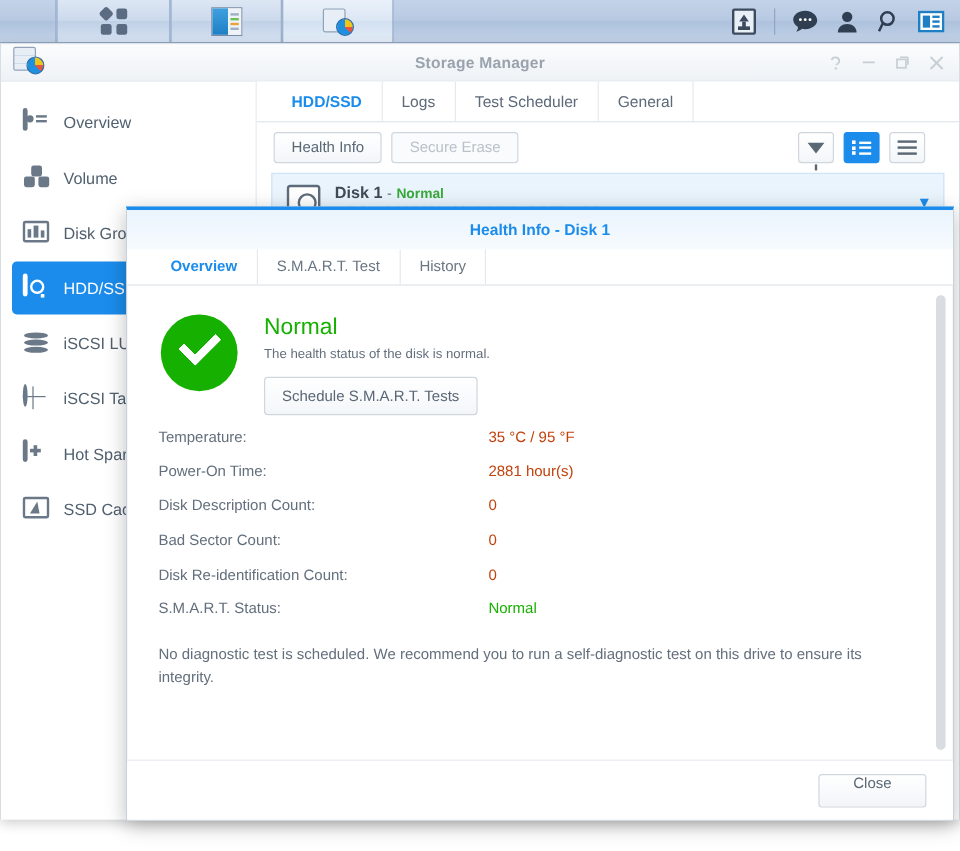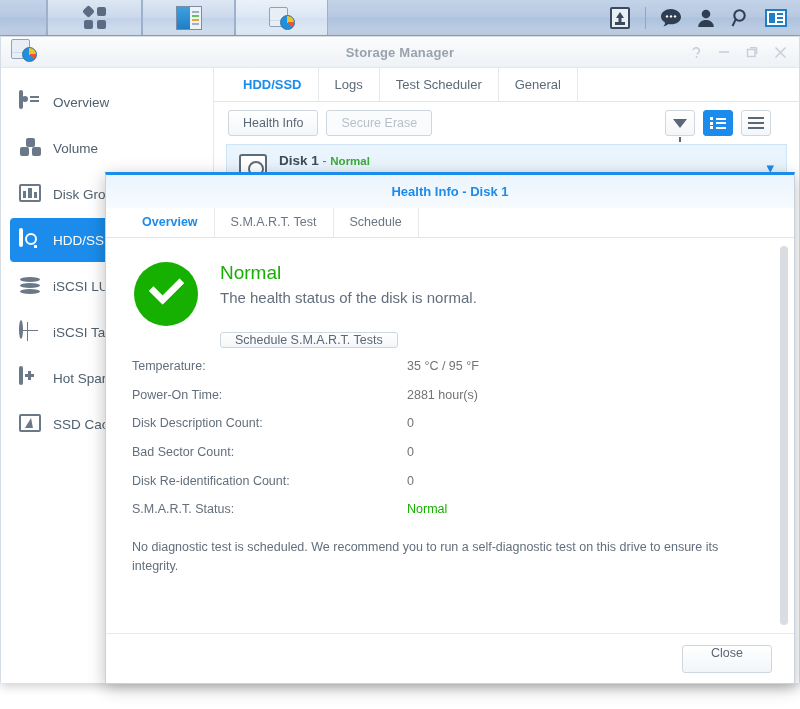--- a/index.html
+++ b/index.html
@@ -203,28 +203,28 @@
 
   .scrollbar { position: absolute; right: 6px; top: 8px; bottom: 8px; width: 8px; }
   .scrollbar .thumb { position:absolute; top:0; left:0; width:8px; height:100%;
     background:#d9dde1; border-radius:4px; }
 
   .status-wrap { display: flex; align-items: flex-start; gap: 22px; padding: 6px 0 0 6px; }
   .check { width: 64px; height: 64px; border-radius: 50%; background: #16b000; position: relative; flex: 0 0 64px; }
   .check::after { content:""; position:absolute; left:17px; top:15px; width:24px; height:13px;
     border-left:7px solid #fff; border-bottom:7px solid #fff; transform: rotate(-45deg); border-radius:1px; }
   .st-title { font-size: 19px; color: #16b000; margin-bottom: 5px; }
-  .st-desc { font-size: 15px; color: #636f7c; margin-bottom: 24px; }
+  .st-desc { font-size: 11px; color: #636f7c; margin-bottom: 13px; }
 
   .sec-head { font-size: 14.5px; color: #1b8ceb; margin: 24px 0 0 4px; padding-bottom: 7px;
     border-bottom: 1px dashed #cfd8e0; }
   .stats { margin-top: 4px; }
   .srow { display: flex; align-items: center; height: 28.6px; padding-left: 4px; }
   .skey { width: 275px; font-size: 12.5px; color: #636f7c; }
-  .sval { font-size: 12.5px; color: #737373; }
+  .sval { font-size: 12.5px; color: #c2410c; }
   .sval.green { color: #16b000; }
   .descr { font-size: 12.5px; color: #636f7c; line-height: 1.55; margin-top: 14px; padding: 0 36px 0 4px; }
 
   .m-foot { height: 50px; border-top: 1px solid #e6eaef; display: flex; align-items: center;
     justify-content: flex-end; padding-right: 22px; background:#fff; }
   .btn-close { height: 28px; padding: 0 28px; font-size: 12.5px; color: #5a6775;
     background: linear-gradient(to bottom,#ffffff,#f2f5f8); border: 1px solid #cfd6dd;
     border-radius: 3px; cursor: pointer; }
 </style>
 </head>
@@ -454,35 +454,35 @@
     </div>
   </div>
 
   <div class="modal">
     <div class="m-head">
       <div class="m-title">Health Info - Disk 1</div>
     </div>
     <div class="m-tabs">
       <div class="m-tab active">Overview</div>
       <div class="m-tab">S.M.A.R.T. Test</div>
-      <div class="m-tab">Schedule</div>
+      <div class="m-tab">History</div>
     </div>
 
     <div class="m-body">
 
       <div class="scrollbar">
         <div class="thumb"></div>
       </div>
 
       <div class="status-wrap">
         <div class="check"></div>
         <div>
           <div class="st-title">Normal</div>
           <div class="st-desc">The health status of the disk is normal.</div>
-          <div class="btn" style="display:inline-flex;height:16px;">Schedule S.M.A.R.T. Tests</div>
+          <div class="btn" style="display:inline-flex;height:32px;">Schedule S.M.A.R.T. Tests</div>
         </div>
       </div>
 
 
       <div class="stats">
         <div class="srow">
           <div class="skey">Temperature:</div>
           <div class="sval">35 °C / 95 °F</div>
         </div>
         <div class="srow">

